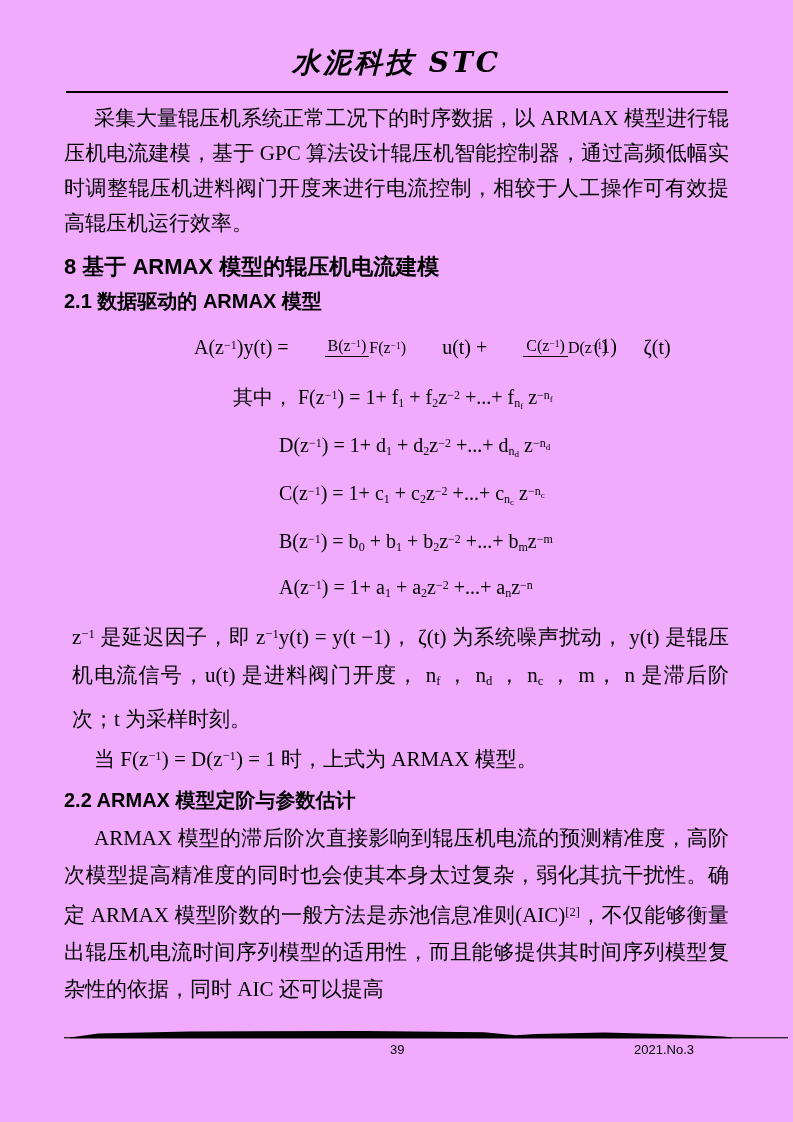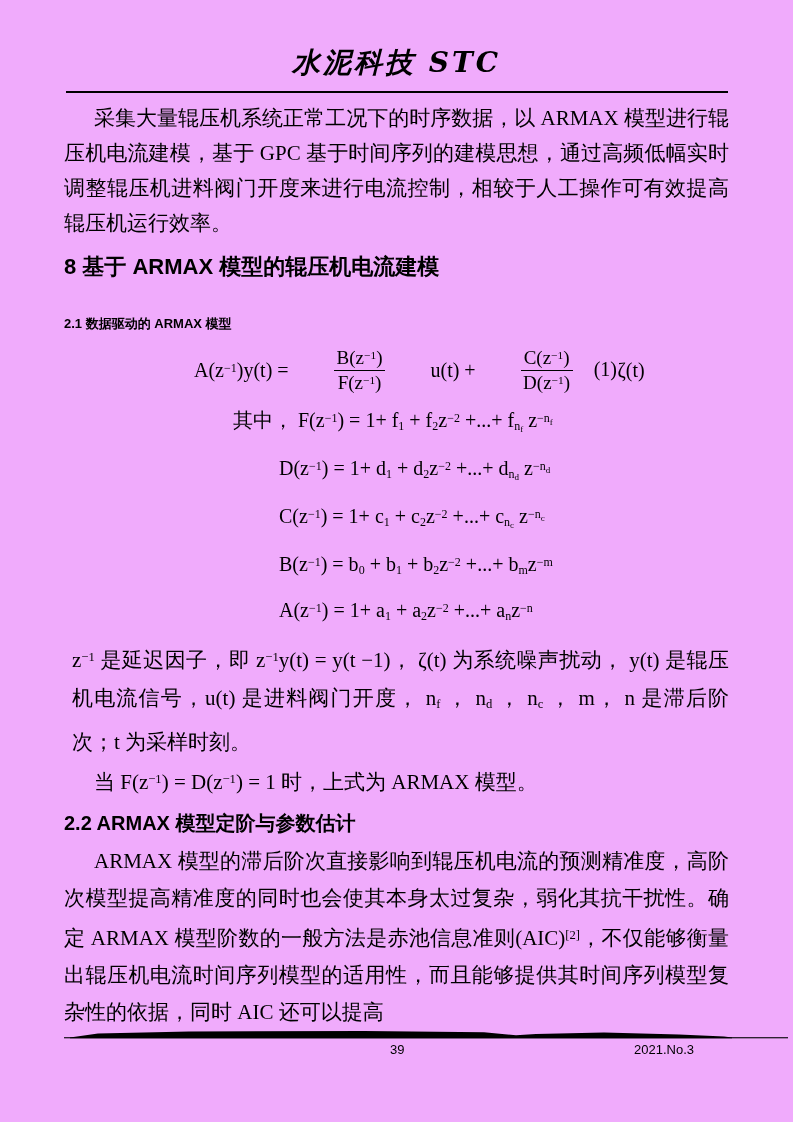--- a/index.html
+++ b/index.html
@@ -12,32 +12,32 @@
   .journal-title{padding-top:46px;text-align:center;font-size:28px;line-height:34px;
       font-family:"DejaVu Serif",serif;font-style:italic;font-weight:600;letter-spacing:3px;}
   .header-rule{border:none;border-top:2px solid #000;margin:11px 0 0 2px;width:662px;}
 
   
   .para{font-size:21px;line-height:36px;text-align:justify;margin:0;}
   .indent{text-indent:30px;}
   .p-abstract{margin-top:8px;line-height:35px;}
   .h-sec{font-family:"Liberation Sans",sans-serif;font-weight:bold;margin:0;}
   .h-sec2{font-size:22px;line-height:32px;margin-top:10px;}
-  .h-sec21{font-size:13px;line-height:30px;margin-top:26px;}
+  .h-sec21{font-size:20px;line-height:30px;margin-top:3px;}
   .h-sec22{font-size:20px;line-height:30px;margin-top:8px;}
   .p-s21{margin-top:3px;line-height:35px;}
   .p-vars{margin-top:3px;line-height:38px;margin-left:8px;}
   .p-cond{line-height:37px;}
   .p-s22{margin-top:5px;line-height:37px;}
 
   
   .eq1-row{position:relative;margin-top:3px;height:56px;display:flex;align-items:center;
       padding-left:130px;font-size:20px;gap:24px;}
-  .frac{display:inline-flex;flex-direction:column;align-items:center;margin:0 21px;
-      line-height:1.12;font-size:19px;}
+  .frac{display:inline-flex;flex-direction:row;align-items:center;margin:0 12px;
+      line-height:1.12;font-size:16px;}
   .frac .num{border-bottom:1.4px solid #000;padding:0 3px 1px 3px;}
   .frac .den{padding-top:1px;}
   .eq1-num{position:absolute;right:112px;top:16px;font-size:20px;}
   .eq-line{font-size:20px;line-height:37px;margin:0;}
   .eq-where{padding-left:169px;margin-top:2px;}
   .eq-poly{padding-left:215px;}
 
   
   .seg-n{}
   .seg-sup{font-size:0.6em;vertical-align:0.45em;}
@@ -55,21 +55,21 @@
 </style>
 </head>
 <body>
 
 <div class="page">
   <div class="content">
 
     <div class="journal-title">水泥科技 STC</div>
     <hr class="header-rule">
 
-    <p class="para indent p-abstract">采集大量辊压机系统正常工况下的时序数据，以 ARMAX 模型进行辊压机电流建模，基于 GPC 基于时间序列的建模思想，通过高频低幅实时调整辊压机进料阀门开度来进行电流控制，相较于人工操作可有效提高辊压机运行效率。</p>
+    <p class="para indent p-abstract">采集大量辊压机系统正常工况下的时序数据，以 ARMAX 模型进行辊压机电流建模，基于 GPC 算法设计辊压机智能控制器，通过高频低幅实时调整辊压机进料阀门开度来进行电流控制，相较于人工操作可有效提高辊压机运行效率。</p>
 
     <h2 class="h-sec h-sec2">8 基于 ARMAX 模型的辊压机电流建模</h2>
 
     <h3 class="h-sec h-sec21">2.1 数据驱动的 ARMAX 模型</h3>
 
 
     <div class="eq1-row">
       <span><span class="seg-n">A(z</span><span class="seg-sup">−1</span><span class="seg-n">)y(t) =</span></span>
       <span class="frac">
         <span class="num"><span class="seg-n">B(z</span><span class="seg-sup">−1</span><span class="seg-n">)</span></span>

